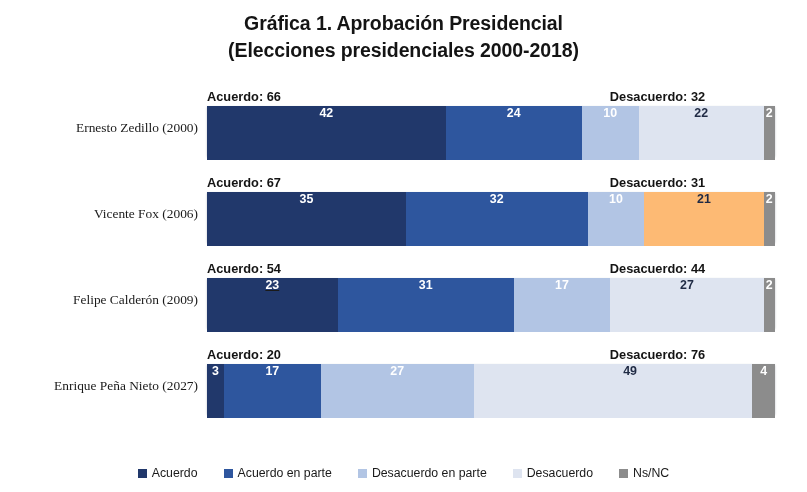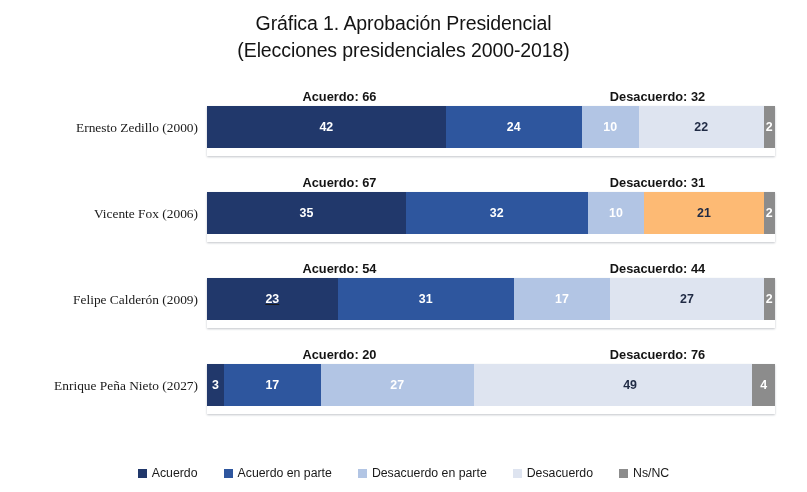--- a/index.html
+++ b/index.html
@@ -22,21 +22,21 @@
     height: 492px;
   }
 
   
   .chart-title {
     position: absolute;
     top: 10px;
     left: 0;
     width: 807px;
     text-align: center;
-    font-weight: normal;
+    font-weight: bold;
     font-size: 19.5px;
     line-height: 27px;
     color: #141414;
     letter-spacing: -0.1px;
   }
   .chart-title .line2 { display: block; }
 
   
   .plot {
     position: absolute;
@@ -70,38 +70,37 @@
   .summary {
     position: absolute;
     top: 0;
     height: 18px;
     line-height: 18px;
     font-size: 12.8px;
     font-weight: bold;
     color: #141414;
     white-space: nowrap;
   }
-  .summary.agree  { left: 207px; width: 265px; text-align: center; }
+  .summary.agree  { left: 207px; width: 265px; }
   .summary.disagree { left: 530px; width: 255px; text-align: center; }
 
   .bar {
     position: absolute;
     left: 207px;
     top: 18px;
     width: 568px;
     height: 50px;
     display: flex;
     box-sizing: border-box;
     box-shadow: 0 1px 2px rgba(40,50,70,0.28);
   }
 
   .seg {
-    height: 42px;
-    display: flex;
-    align-items: center;
+    height: 54px;
+    display: flex;
     justify-content: center;
     font-size: 12.4px;
     font-weight: bold;
     box-sizing: border-box;
     overflow: hidden;
     position: relative;
   }
   .seg .val { position: relative; z-index: 2; }
 
   

